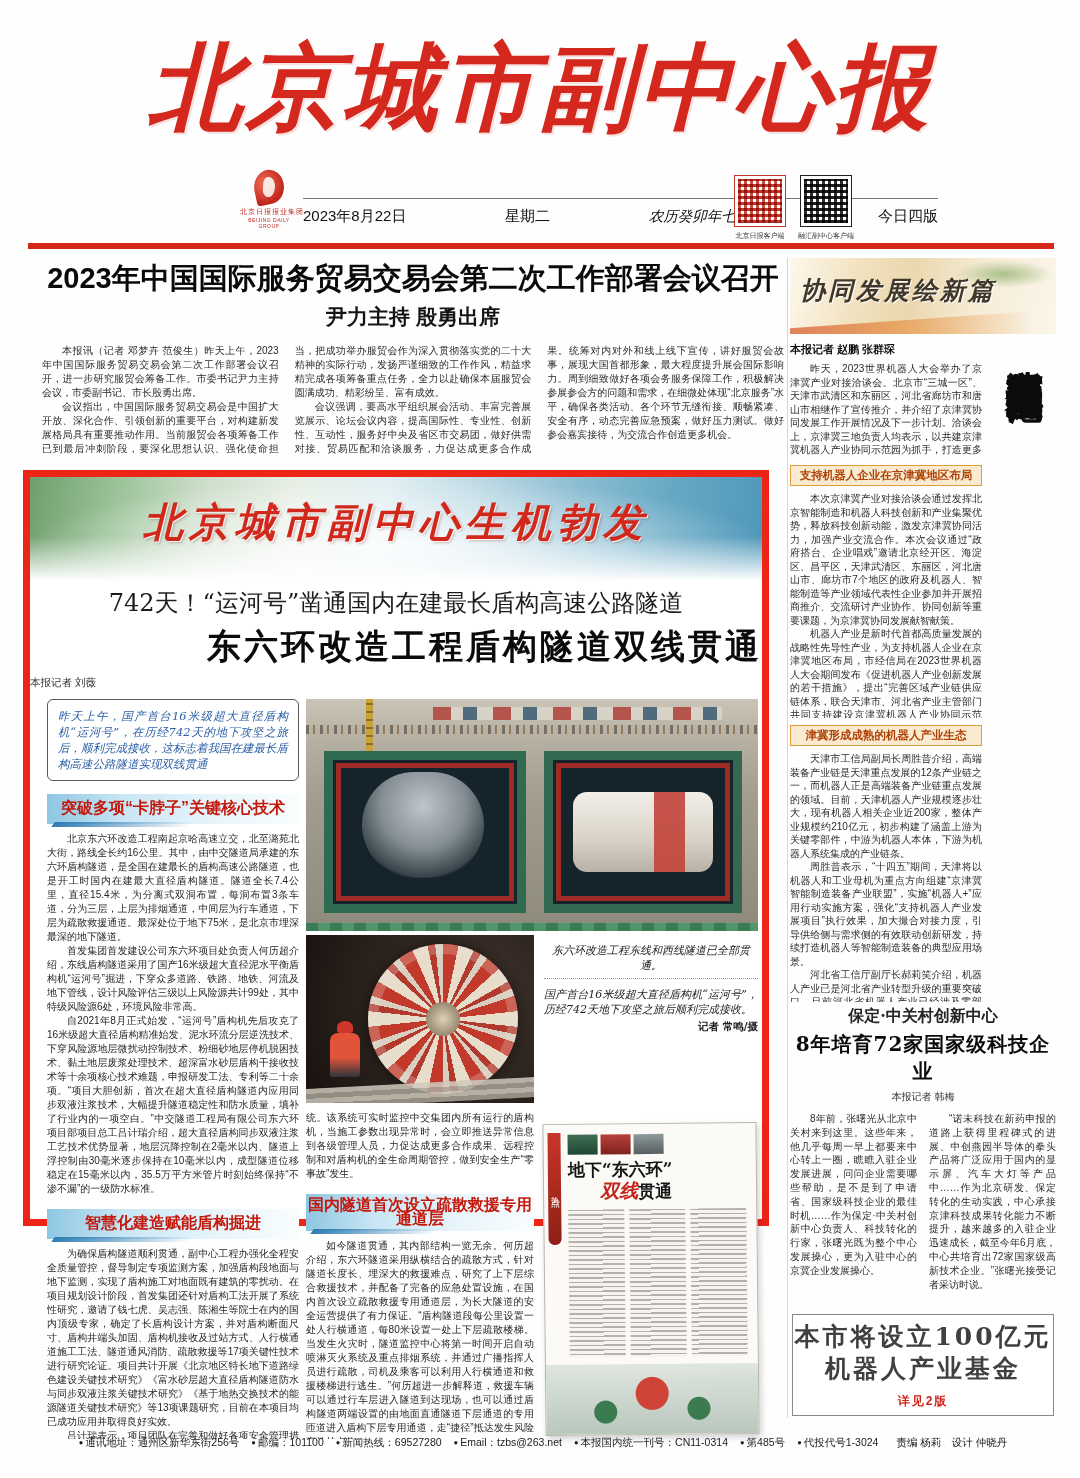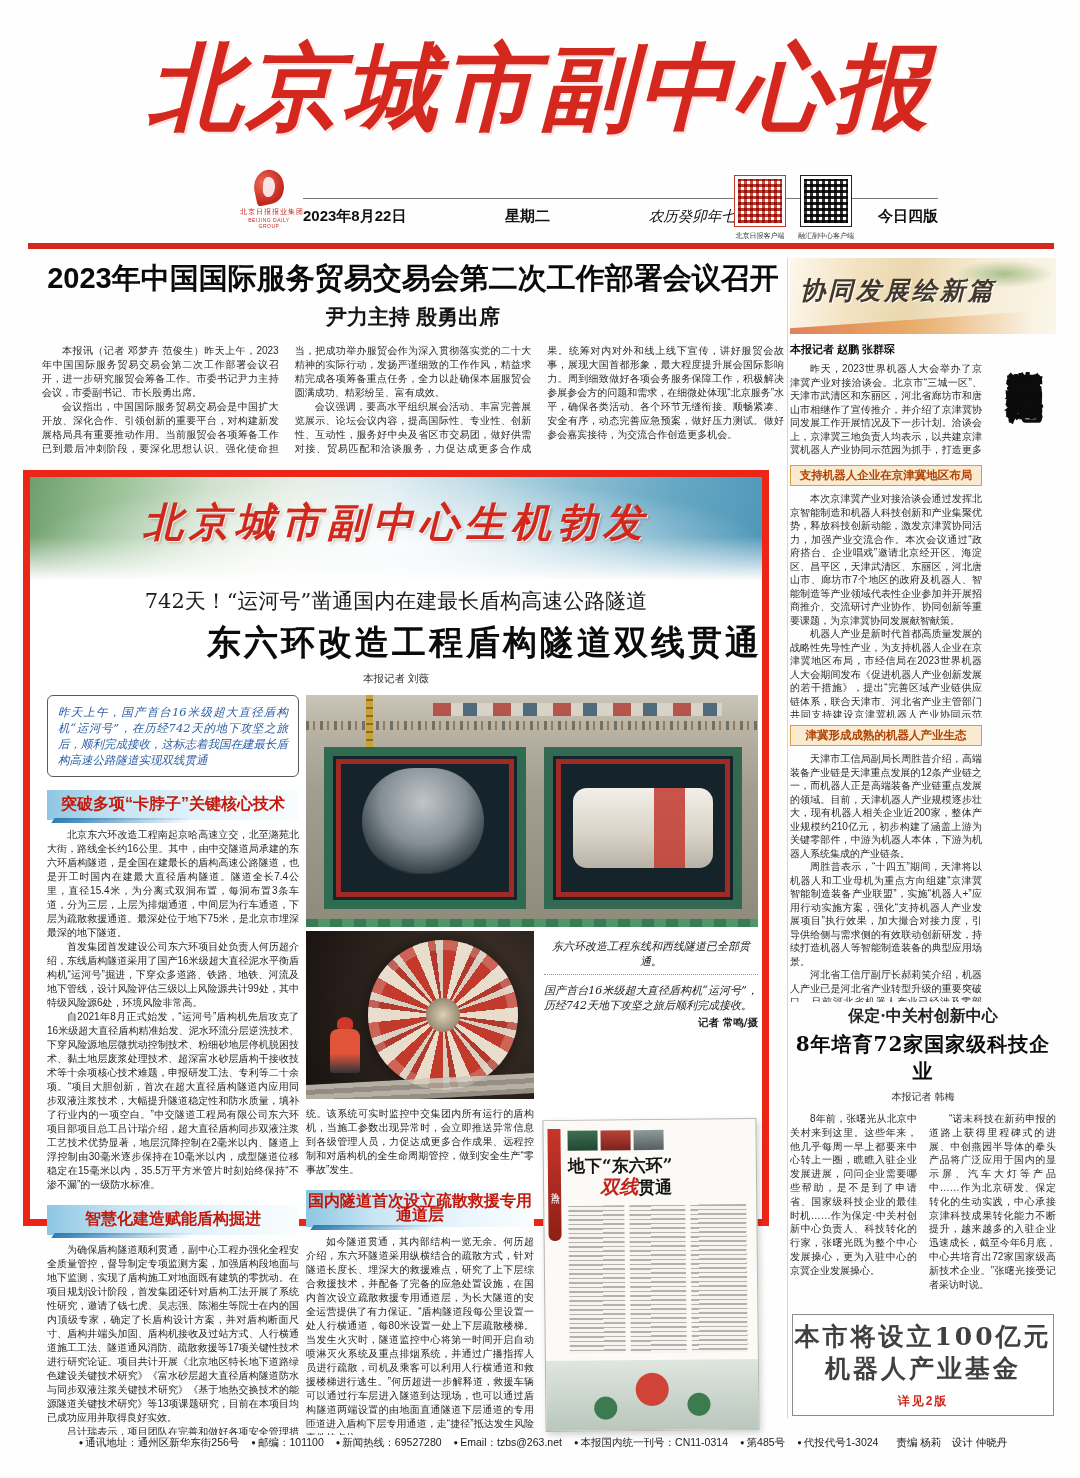--- a/index.html
+++ b/index.html
@@ -20,21 +20,21 @@
   .logo-mark { width:30px; height:34px; margin:0 auto; position:relative;
     background:radial-gradient(circle at 35% 35%, #ef6a55, #c1271c 70%);
     border-radius:54% 46% 52% 12%; transform:rotate(-12deg); }
   .logo-mark::after { content:''; position:absolute; inset:7px 9px;
     background:#fff; opacity:.85; border-radius:40% 60% 55% 45%; transform:rotate(16deg); }
   .logo-cn { font-size:7px; color:#c1271c; margin-top:3px; letter-spacing:1px; white-space:nowrap; }
   .logo-en { font-size:5px; color:#c1271c; letter-spacing:.5px; }
   .date-rule { position:absolute; top:198px; left:303px; width:635px; border-top:1px solid #777; }
   .dateline { position:absolute; top:207px; left:303px; width:635px;
     display:flex; justify-content:space-between; align-items:baseline; font-size:15px; color:#101010; }
-  .dl-b { font-weight:bold; }
+  .dl-b { font-weight:normal; }
   .dl-lunar { font-family:"DejaVu Serif", serif; font-style:italic; font-size:14.5px; }
   .qr { position:absolute; top:176px; width:50px; height:50px; border:3px solid #fff; }
   .qr1 { left:735px; outline:1px solid #c0392b;
     background:repeating-linear-gradient(0deg,#c0392b 0 3px,#fff 3px 6px),
                repeating-linear-gradient(90deg,rgba(192,57,43,.9) 0 3px,rgba(255,255,255,.9) 3px 6px);
     background-blend-mode:multiply; }
   .qr2 { left:801px; outline:1px solid #222;
     background:repeating-linear-gradient(0deg,#1f1f1f 0 3px,#fff 3px 6px),
                repeating-linear-gradient(90deg,rgba(25,25,25,.9) 0 3px,rgba(255,255,255,.9) 3px 6px);
     background-blend-mode:multiply; }
@@ -90,25 +90,25 @@
   .f-banner { position:relative; height:108px; overflow:hidden;
     background:linear-gradient(100deg,#6f9f6d 0%,#9cc39a 12%,#cfe0cc 24%,#e8efe6 36%,#dfeef2 48%,#bcd9e4 60%,#8fc0d4 72%,#66a8c4 86%,#4e97b8 100%); }
   .f-banner::before { content:''; position:absolute; inset:0;
     background:radial-gradient(ellipse 70% 85% at 50% 62%, rgba(255,255,255,.85), rgba(255,255,255,0) 72%); }
   .f-banner::after { content:''; position:absolute; inset:0;
     background:linear-gradient(180deg, transparent 55%, #fff 96%); }
   .f-banner-title { position:absolute; width:100%; top:18px; z-index:2; text-align:center;
     font-family:"DejaVu Serif", serif; font-weight:bold; font-style:italic;
     font-size:40px; color:#d2281c; letter-spacing:6px;
     text-shadow:1px 1px 0 rgba(255,255,255,.85), 2px 2px 3px rgba(120,0,0,.25); }
-  .f-kicker { position:relative; z-index:2; text-align:center; font-size:21px; color:#1c1c1c;
+  .f-kicker { position:relative; z-index:2; text-align:center; font-size:24px; color:#1c1c1c;
     margin-top:2px; font-family:"DejaVu Serif", serif; }
   .f-headline { text-align:right; font-size:34px; font-weight:bold; font-family:"DejaVu Serif", serif;
     color:#0b0b0b; letter-spacing:3px; margin-top:5px; }
-  .f-byline { text-align:center; font-size:10.5px; color:#333; margin-top:6px; }
+  .f-byline { font-size:10.5px; color:#333; margin-top:6px; }
   .f-content { position:relative; margin-top:9px; height:740px; }
   .f-left { position:absolute; left:17px; top:0; width:252px; }
   .f-intro { border:1px solid #5a5a5a; border-radius:6px; padding:8px 10px;
     font-family:"DejaVu Serif", serif; font-style:italic; color:#2a5ea6;
     font-size:11.5px; line-height:16px; text-align:justify; }
   .f-subhead { position:relative; margin:13px 0 8px; text-align:center; font-weight:bold;
     font-size:16px; color:#c3180c; padding:4px 0 5px;
     background:linear-gradient(90deg,#8ec6e2 0%,#c9e6f4 30%,#eaf6fb 70%,#f9fdfe 100%); }
   .f-subhead::after { content:''; position:absolute; left:6px; bottom:-3px; width:55%; height:5px;
     background:linear-gradient(90deg,#2d7cb3,rgba(45,124,179,0)); transform:skewX(-35deg); }

